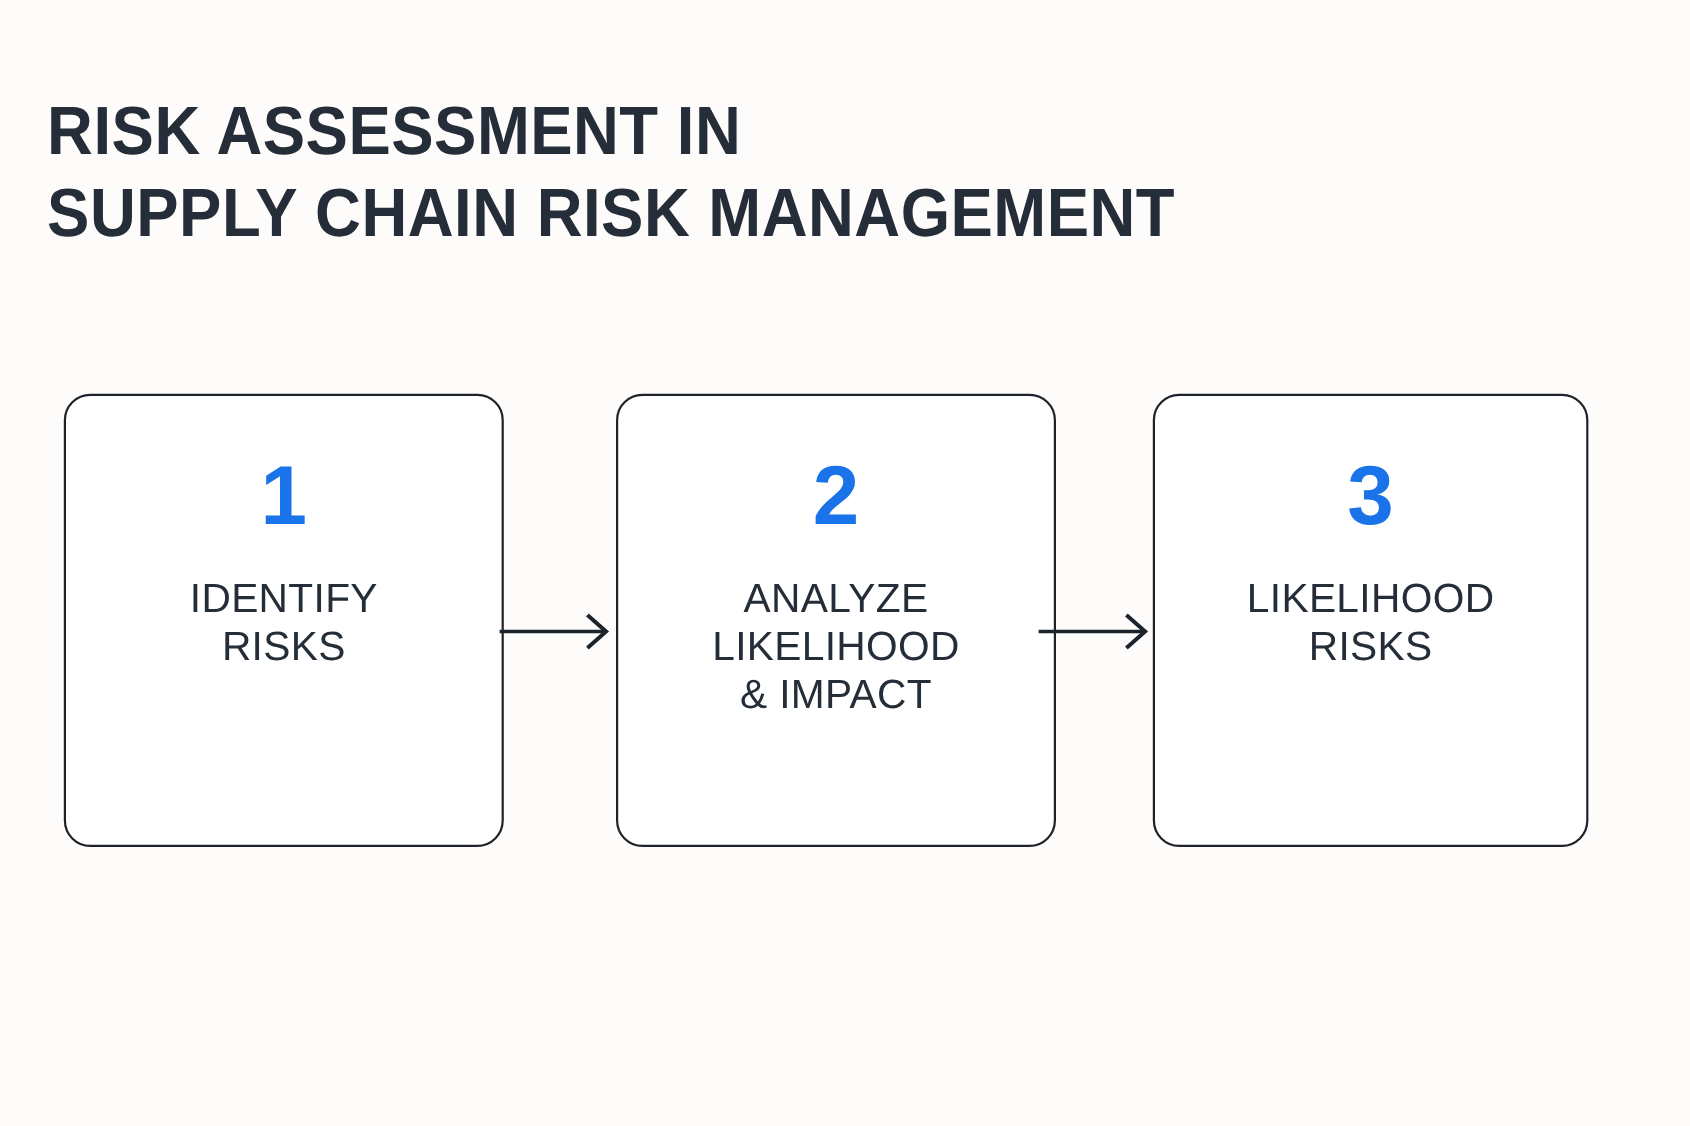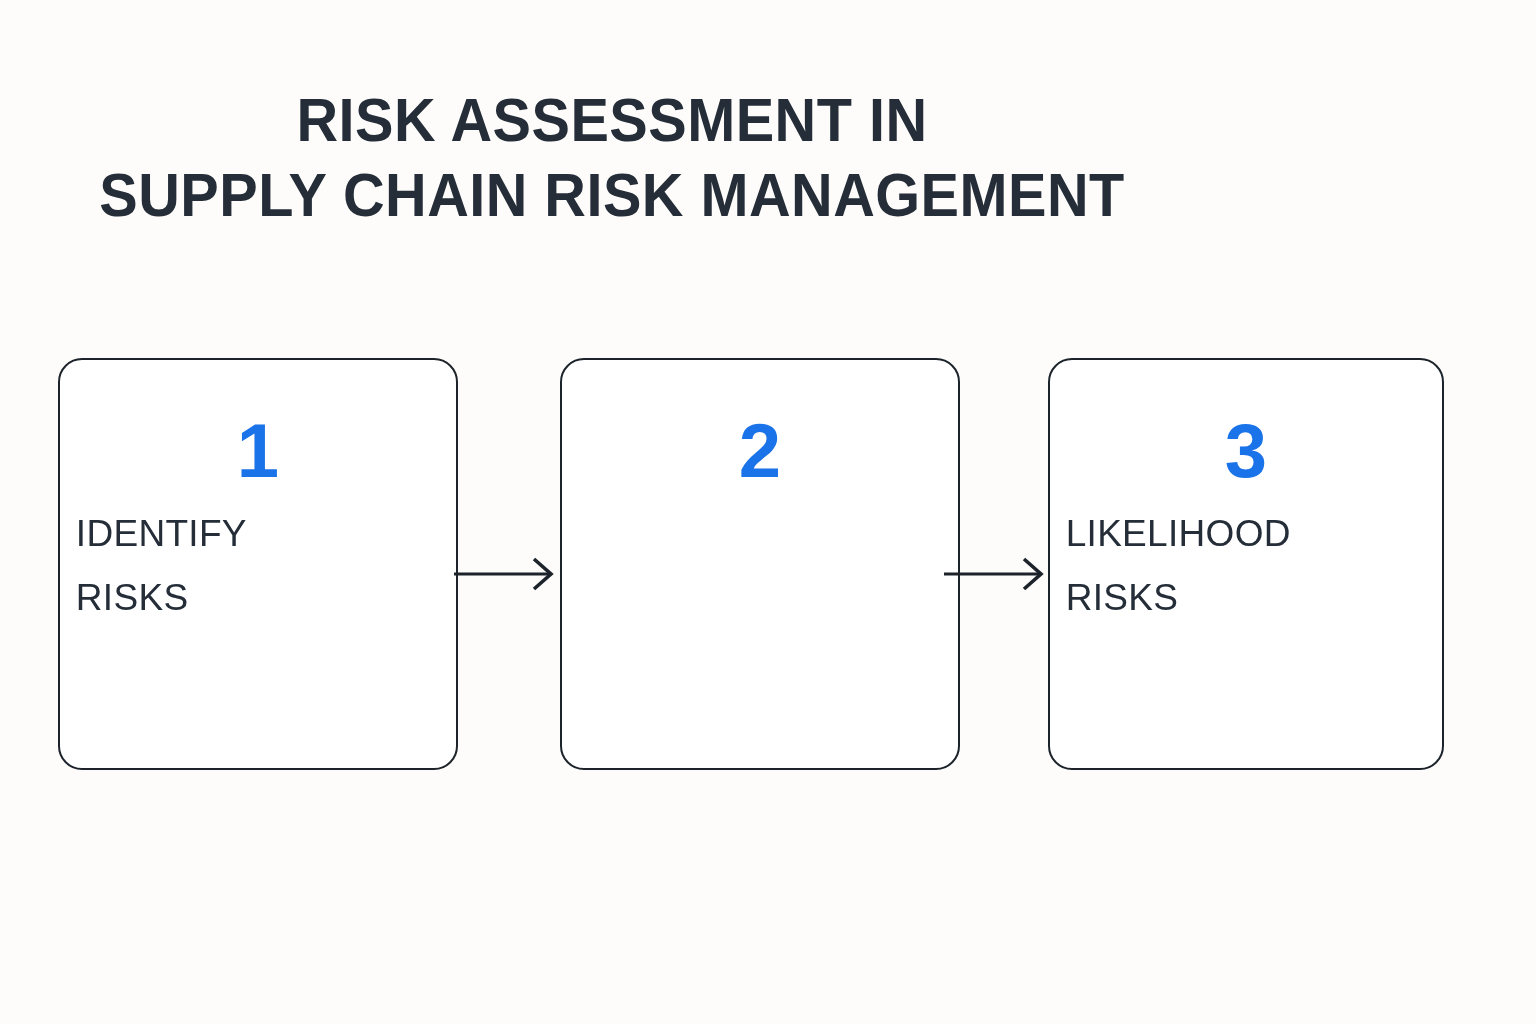--- a/index.html
+++ b/index.html
@@ -21,21 +21,21 @@
     height: 1024px;
     background: #fdfcfa;
   }
 
   
   #title-block {
     position: absolute;
     left: 0;
     top: 82px;
     width: 1224px;
-    text-align: center;
+    text-align: left;
   }
   .title-line {
     display: block;
     font-family: "Liberation Sans", sans-serif;
     font-weight: 700;
     color: #252e38;
     font-size: 62px;
     line-height: 75px;
     letter-spacing: 0.5px;
     transform: scaleX(0.93);
@@ -76,26 +76,27 @@
     margin-top: 52px;
     font-family: "Liberation Sans", sans-serif;
     font-weight: 700;
     font-size: 76px;
     line-height: 78px;
     color: #1a73e8;
     letter-spacing: 0px;
   }
 
   .step-label {
-    margin-top: 12px;
+    margin-top: 32px;
     width: 92%;
+    text-align: center;
     font-family: "Liberation Sans", sans-serif;
     font-weight: 400;
     font-size: 37px;
-    line-height: 64px;
+    line-height: 44px;
     color: #252e38;
     letter-spacing: 0.3px;
     white-space: pre-line;
   }
 
   
   .connector {
     position: absolute;
     top: 196px;
     height: 40px;
@@ -126,20 +127,23 @@
 
     <div class="connector arrow-1">
       <svg width="108" height="40" viewBox="0 0 108 40" fill="none" xmlns="http://www.w3.org/2000/svg">
         <path d="M0 20 H96" stroke="#1c232b" stroke-width="3.2" stroke-linecap="butt"></path>
         <path d="M80 5 L97 20 L80 35" stroke="#1c232b" stroke-width="3.6" fill="none" stroke-linecap="butt" stroke-linejoin="miter"></path>
       </svg>
     </div>
 
     <div class="step-box box-2">
       <div class="step-number">2</div>
+      <div class="step-label">ANALYZE
+LIKELIHOOD
+&amp; IMPACT</div>
     </div>
 
     <div class="connector arrow-2">
       <svg width="108" height="40" viewBox="0 0 108 40" fill="none" xmlns="http://www.w3.org/2000/svg">
         <path d="M0 20 H96" stroke="#1c232b" stroke-width="3.2" stroke-linecap="butt"></path>
         <path d="M80 5 L97 20 L80 35" stroke="#1c232b" stroke-width="3.6" fill="none" stroke-linecap="butt" stroke-linejoin="miter"></path>
       </svg>
     </div>
 
     <div class="step-box box-3">

